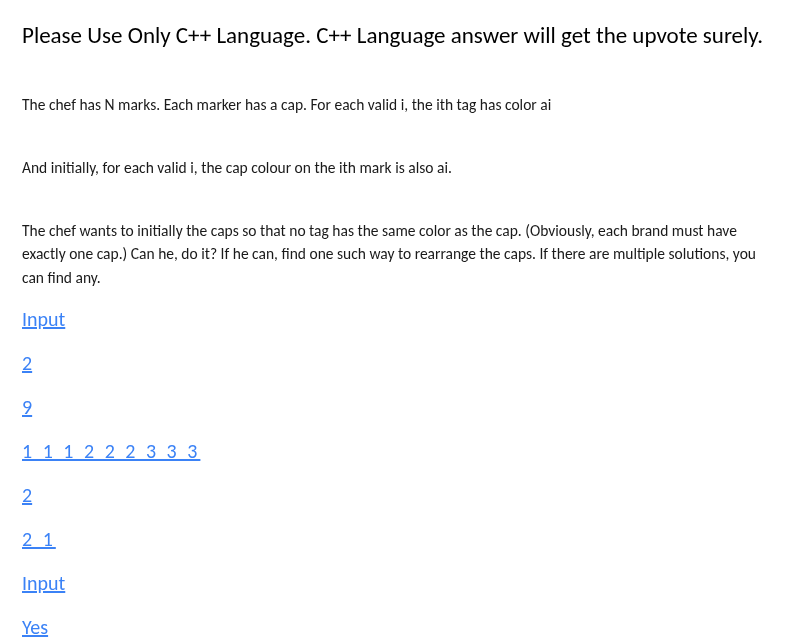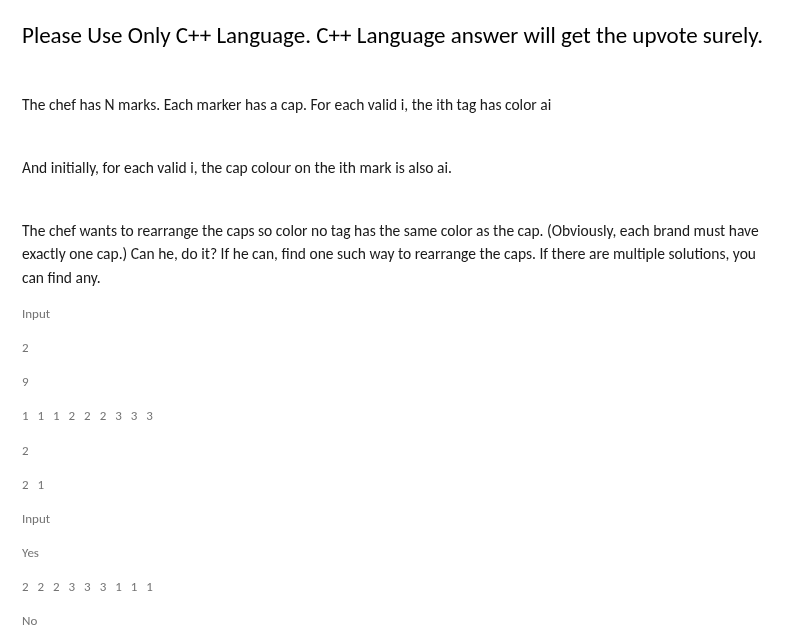--- a/index.html
+++ b/index.html
@@ -22,37 +22,38 @@
       margin-bottom: 16px;
     }
     .paragraph {
       font-size: 15.5px;
       line-height: 1.5;
       margin-bottom: 16px;
       color: #1a1a1a;
       margin-top: 40px;
     }
     .io-line {
-      font-size: 13px;
+      font-size: 20px;
       line-height: 1.4;
       margin-bottom: 16px;
-      color: #737373;
+      color: #3b82f6;
+      text-decoration: underline;
     }
     .spaced {
       letter-spacing: 3px;
     }
   </style>
 </head>
 <body>
 
 <div class="title">Please Use Only C++ Language. C++ Language answer will get the upvote surely.</div>
 
 <div class="paragraph">The chef has N marks. Each marker has a cap. For each valid i, the ith tag has color ai</div>
 <div class="paragraph">And initially, for each valid i, the cap colour on the ith mark is also ai.</div>
-<div class="paragraph">The chef wants to rearrange the caps so color no tag has the same color as the cap. (Obviously, each brand must have exactly one cap.) Can he, do it? If he can, find one such way to rearrange the caps. If there are multiple solutions, you can find any.</div>
+<div class="paragraph">The chef wants to initially the caps so that no tag has the same color as the cap. (Obviously, each brand must have exactly one cap.) Can he, do it? If he can, find one such way to rearrange the caps. If there are multiple solutions, you can find any.</div>
 
 <div class="io-line">Input</div>
 <div class="io-line">2</div>
 <div class="io-line">9</div>
 <div class="io-line spaced">1 1 1 2 2 2 3 3 3</div>
 <div class="io-line">2</div>
 <div class="io-line spaced">2 1</div>
 
 <div class="io-line">Input</div>
 <div class="io-line">Yes</div>

